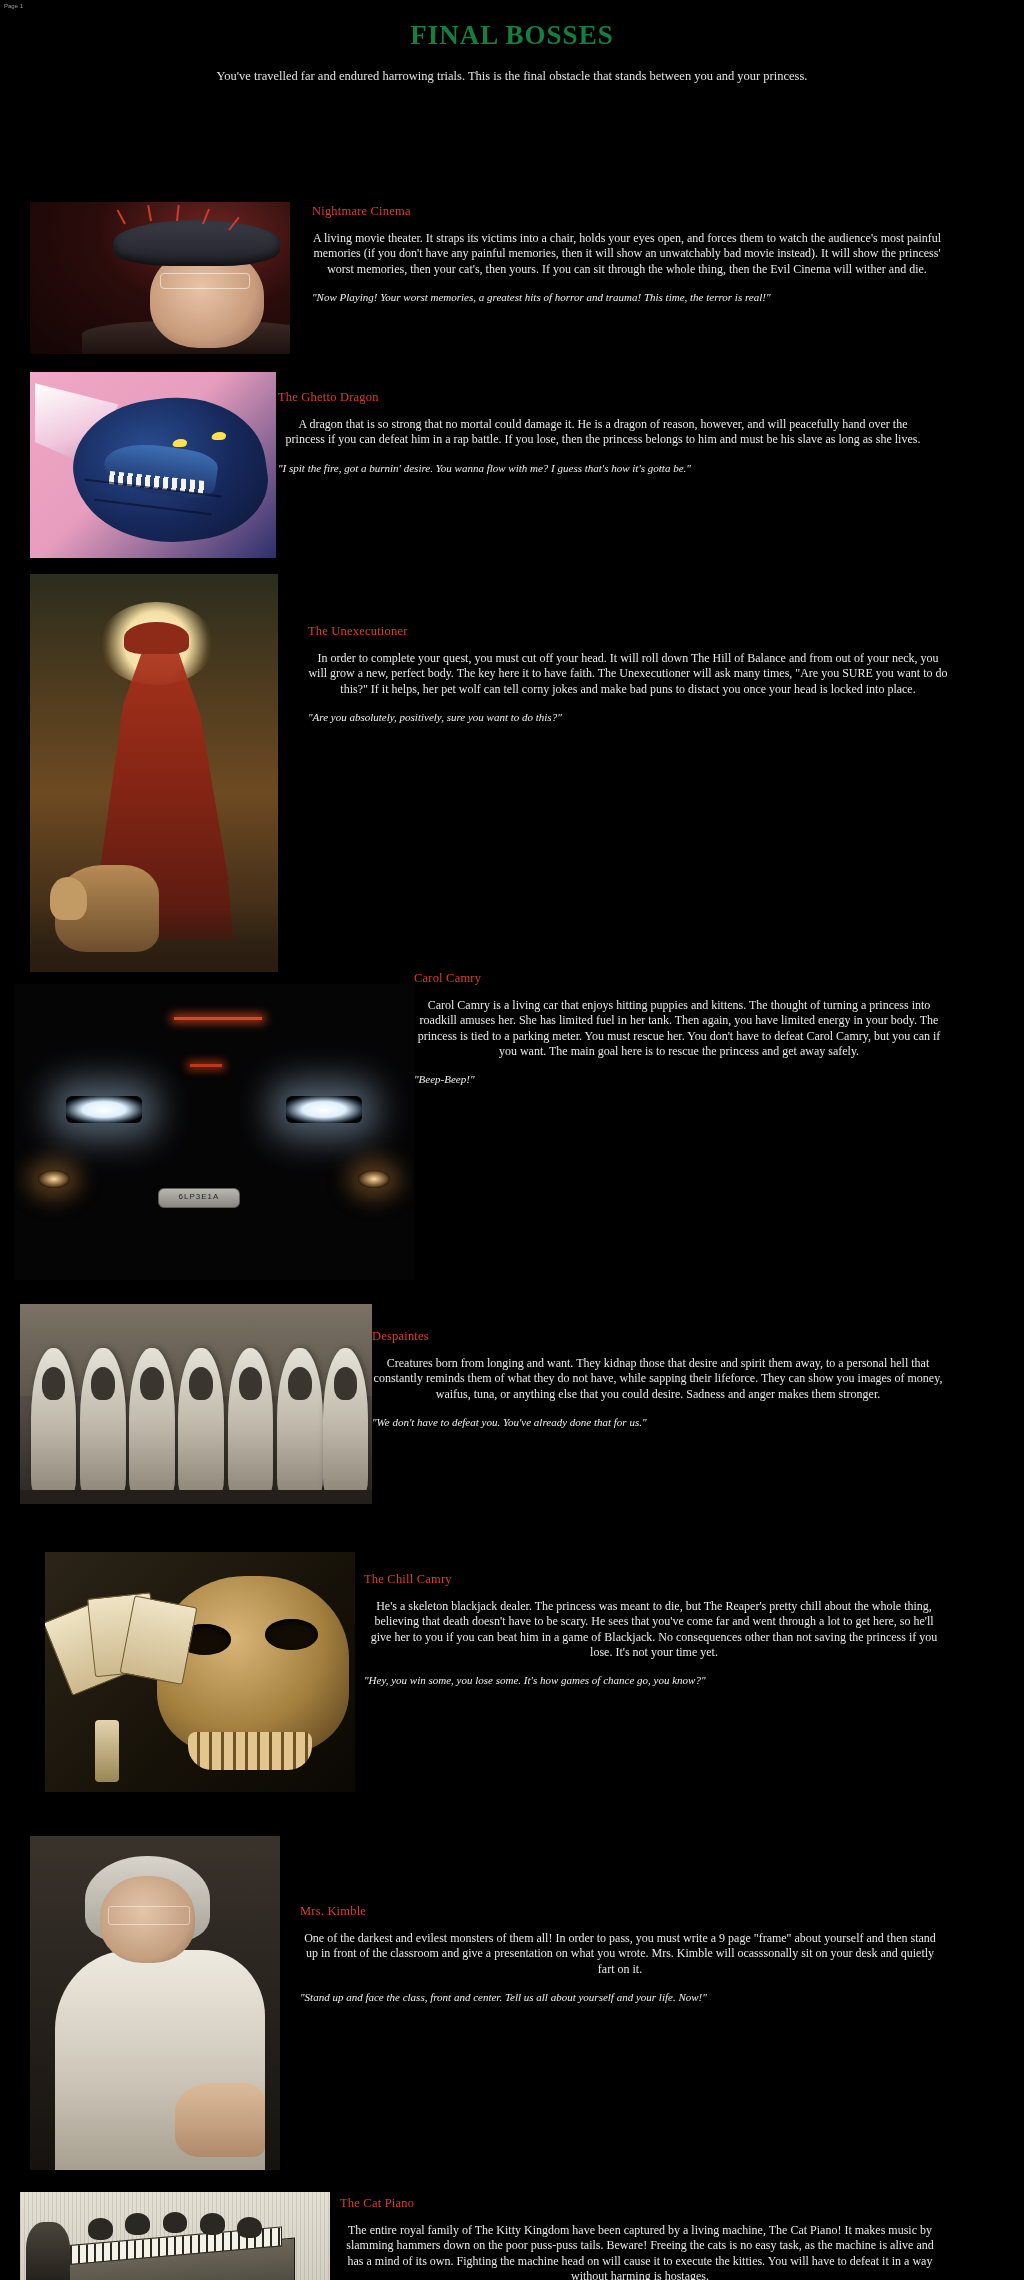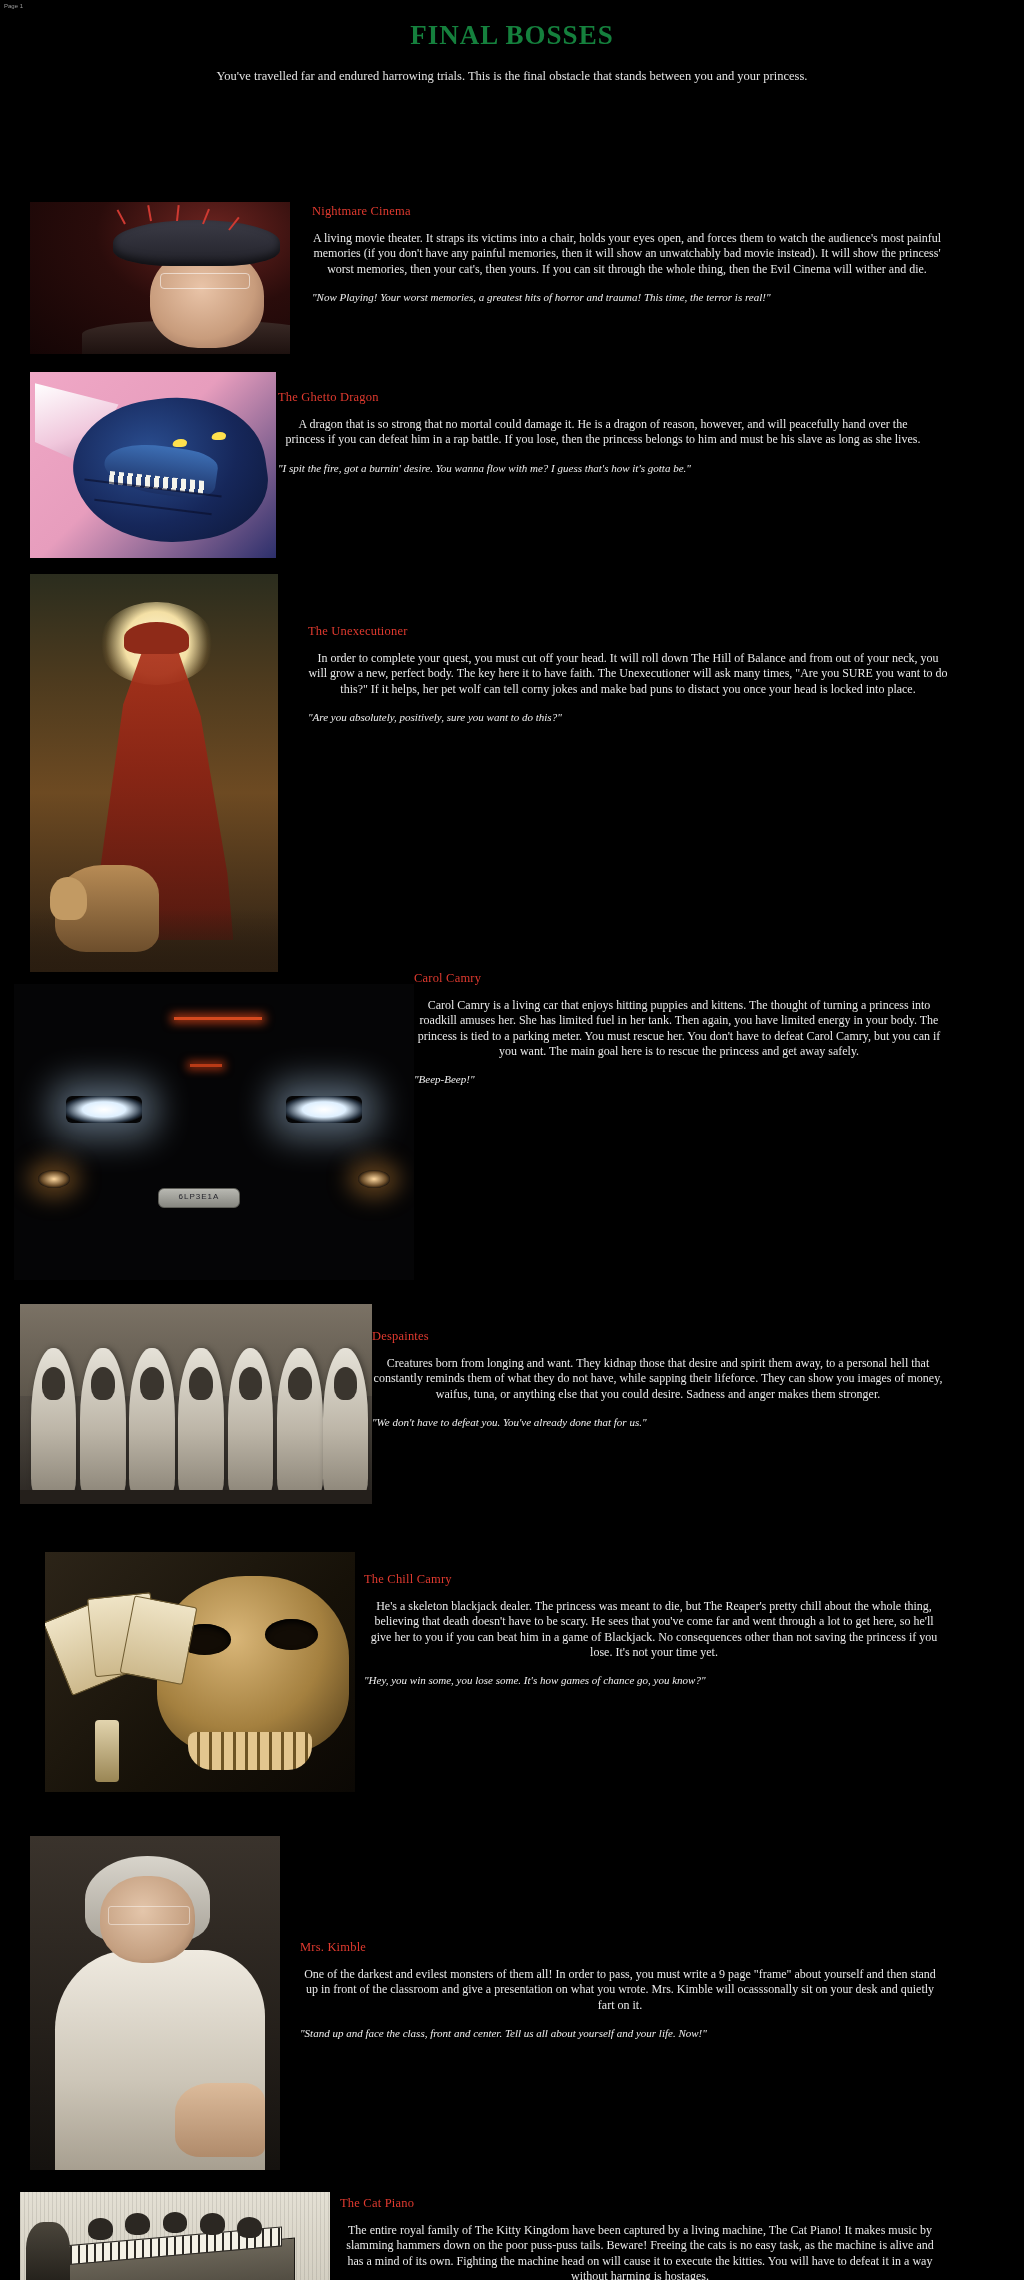--- a/index.html
+++ b/index.html
@@ -452,21 +452,21 @@
   <div class="boss">
     <div class="boss-img art-kimble" style="left:30px; top:1752px; width:250px; height:334px;">
       <div class="art art-kimble">
         <div class="k-body"></div>
         <div class="k-hair"></div>
         <div class="k-face"></div>
         <div class="k-glass"></div>
         <div class="k-arm"></div>
       </div>
     </div>
-    <div class="boss-text" style="left:300px; top:1820px; width:640px;margin-top:36px;">
+    <div class="boss-text" style="left:300px; top:1820px; width:640px;">
       <div class="boss-name">Mrs. Kimble</div>
       <div class="boss-desc">One of the darkest and evilest  monsters of them all! In order to pass, you must write a 9 page "frame" about yourself and then stand up in front of the classroom and  give a presentation on what you wrote. Mrs. Kimble will ocasssonally sit on your desk and quietly fart on it.</div>
       <div class="boss-quote">"Stand up and face the class, front and center. Tell us all about yourself and your life. Now!"</div>
     </div>
   </div>
 
   <div class="boss">
     <div class="boss-img art-catpiano" style="left:20px; top:2108px; width:310px; height:164px;">
       <div class="art art-catpiano">
         <div class="engrave"></div>

